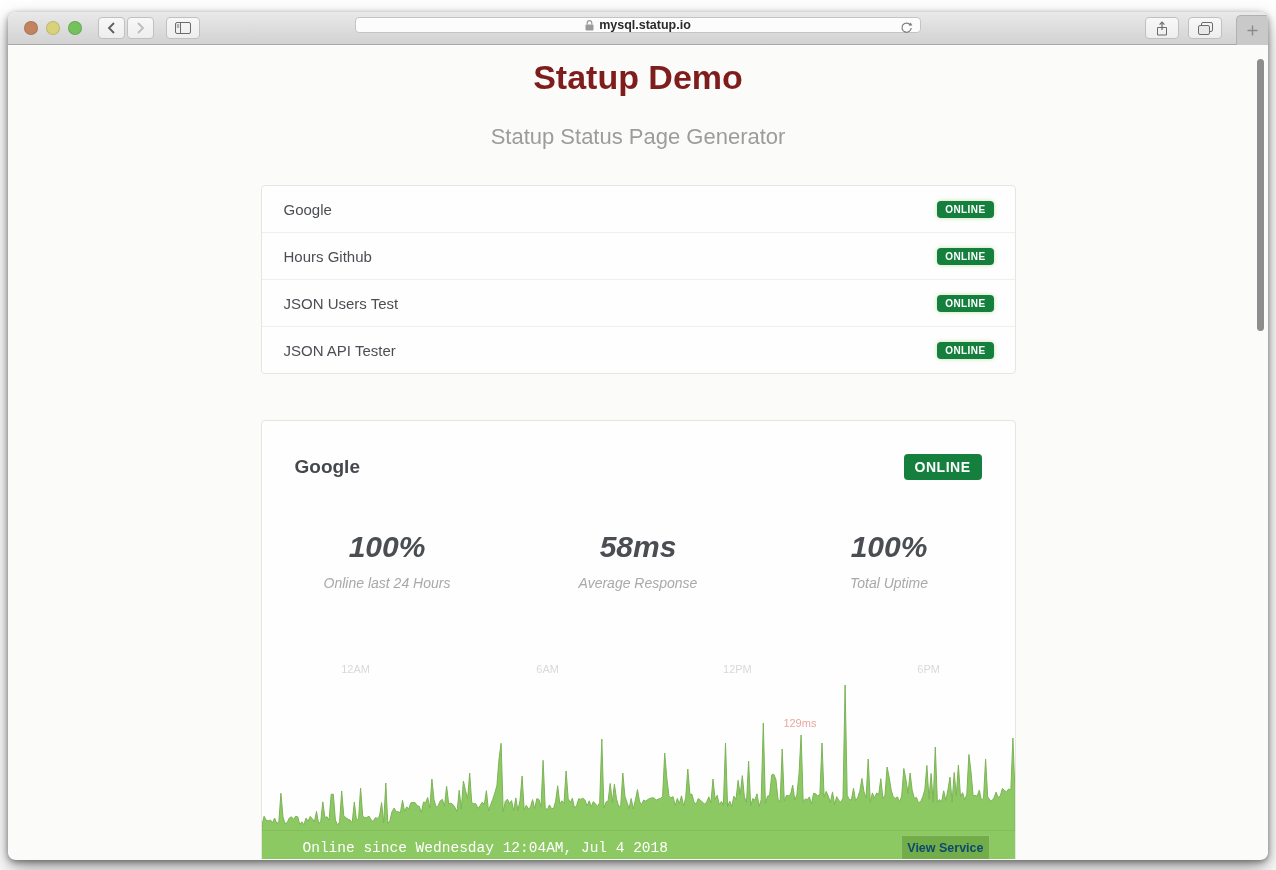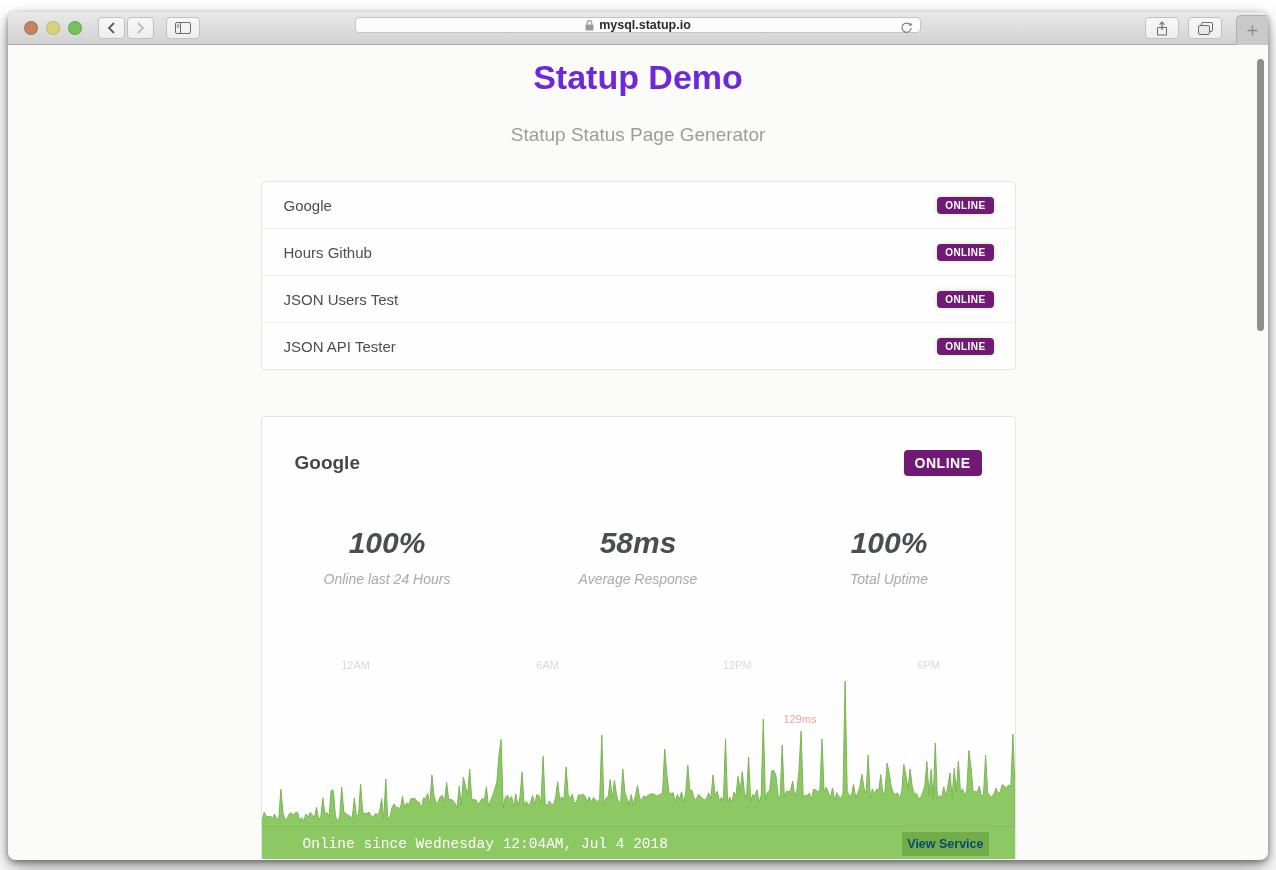--- a/index.html
+++ b/index.html
@@ -45,32 +45,32 @@
     background:#c9c9c9;border:1px solid #b2b1b1;border-right:none;border-bottom:none;
     border-top-left-radius:5px;display:flex;align-items:center;justify-content:center;
   }
   
   .page{height:814px;position:relative;overflow:hidden;background:#fbfbf9;}
   .scroll-thumb{
     position:absolute;right:4px;top:14px;width:7px;height:272px;
     border-radius:4px;background:#8d8d8d;z-index:50;
   }
   .content{width:755px;margin:0 auto;}
-  .page-title{margin:0;padding-top:13px;text-align:center;font-size:34px;font-weight:bold;color:#6d28d9;}
-  .page-subtitle{margin:0;padding-top:27px;text-align:center;font-size:19px;color:#9c9c9c;}
+  .page-title{margin:0;padding-top:13px;text-align:center;font-size:34px;font-weight:bold;color:#7f1d1d;}
+  .page-subtitle{margin:0;padding-top:27px;text-align:center;font-size:22px;color:#9c9c9c;}
   .card{background:#fefefe;border:1px solid #e5e5e2;border-radius:4px;box-sizing:border-box;}
   
   .services-card{margin-top:35px;}
   .service-row{
     height:46px;display:flex;align-items:center;padding:0 21px 0 22px;
     border-bottom:1px solid #efefec;font-size:15px;color:#4b4e53;
   }
   .service-row:last-child{border-bottom:none;gap:40px;}
   .badge{
-    margin-left:auto;background:#701a75;color:#ffffff;font-weight:bold;
+    margin-left:auto;background:#15803d;color:#ffffff;font-weight:bold;
     font-size:10px;letter-spacing:.4px;padding:3px 8px;border-radius:4px;
     box-shadow:0 0 4px rgba(139,201,98,.55);
   }
   
   .detail-card{margin-top:46px;height:446px;position:relative;overflow:hidden;}
   .detail-header{display:flex;align-items:center;padding:33px 33px 0 33px;}
   .detail-name{font-size:19px;font-weight:bold;color:#44474b;}
   .badge-lg{font-size:14px;letter-spacing:.5px;padding:5px 11px;box-shadow:none;}
   .stats{display:flex;margin-top:50px;}
   .stat{flex:1;text-align:center;font-style:italic;}

